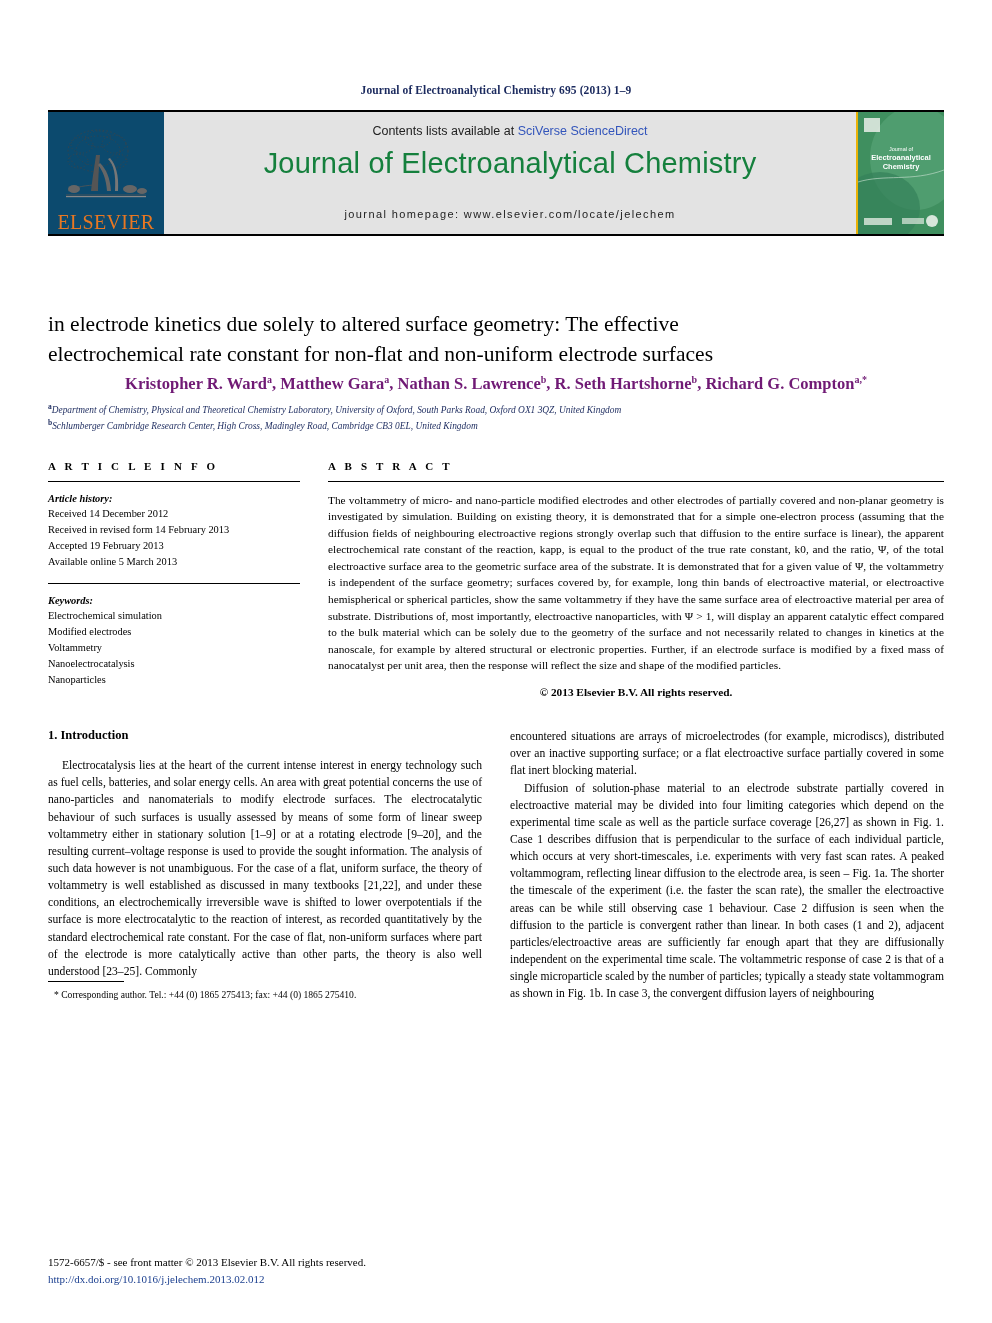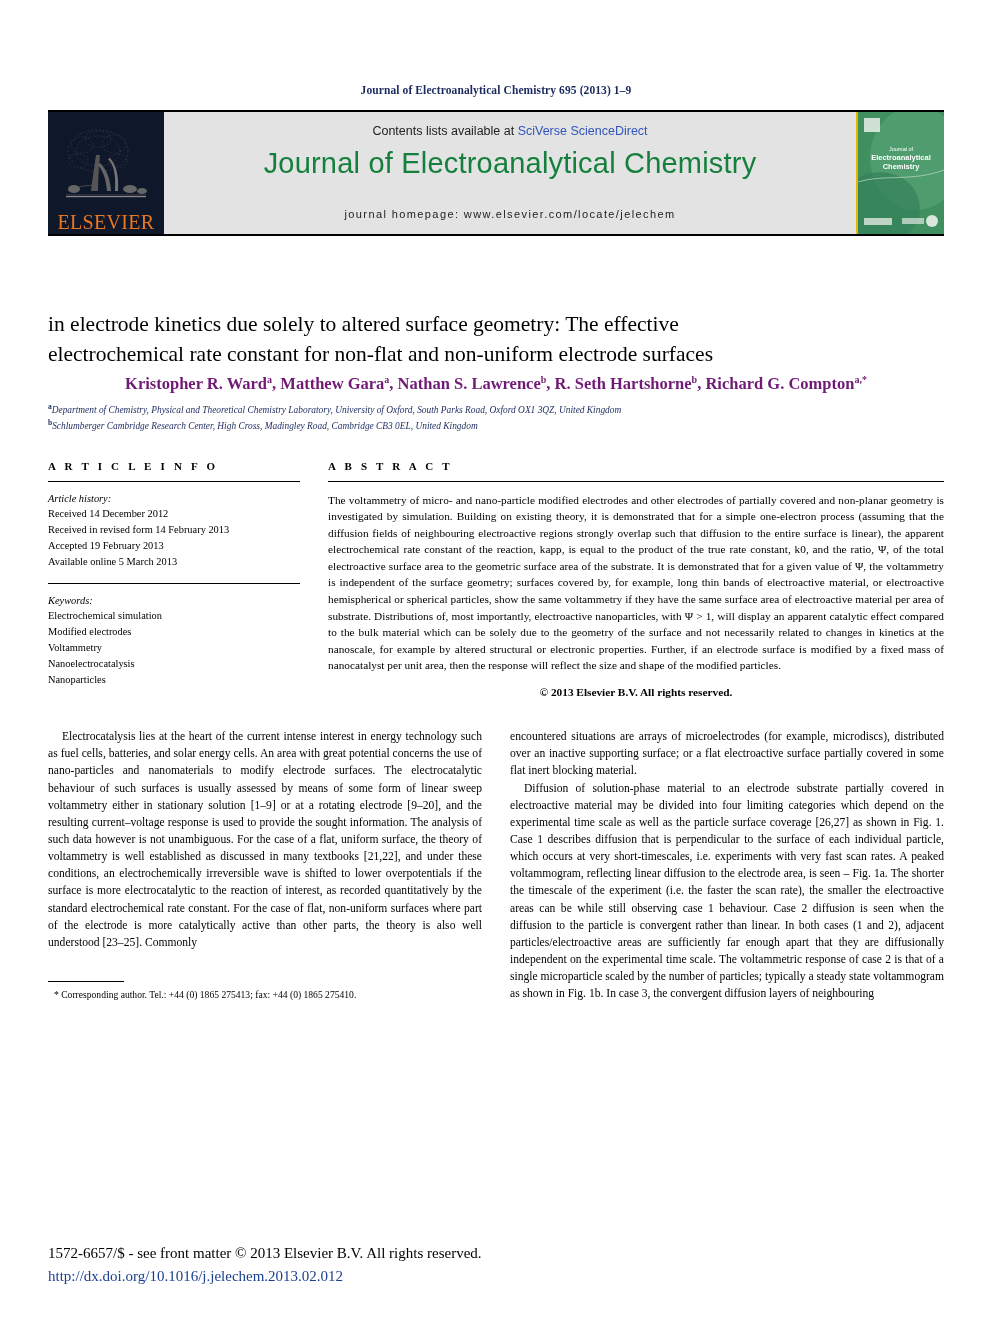--- a/index.html
+++ b/index.html
@@ -44,21 +44,21 @@
     height: 122px;
   }
   .elsevier-logo {
     width: 116px;
     flex: 0 0 116px;
     display: flex;
     flex-direction: column;
     align-items: center;
     justify-content: flex-end;
     padding-bottom: 2px;
-    background: #0f172a;
+    background: #0c4a6e;
   }
   .tree-svg { display:block; }
   .elsevier-word {
     font-family: "Liberation Serif", serif;
     color: #E87722;
     font-size: 20px;
     letter-spacing: .3px;
     line-height: 1;
     margin-top: 1px;
   }
@@ -147,21 +147,21 @@
     font-family: "Liberation Serif", serif;
     font-weight: bold;
     font-size: 11px;
     letter-spacing: 3.2px;
     color: #000;
     margin-bottom: 9px;
   }
   .rule { border-top: 1px solid #000; }
 
   .info-group { margin-top: 9px; font-size: 10.4px; line-height: 1.52; color: #000; }
-  .info-group .lbl { font-style: italic; font-weight: normal; }
+  .info-group .lbl { font-style: italic; font-weight: bold; }
   .info-sep { border-top: 1px solid #000; margin-top: 13px; }
 
   .abs-body {
     margin-top: 10px;
     font-size: 11.3px;
     line-height: 1.47;
     text-align: justify;
     color: #000;
   }
   .copyright {
@@ -211,21 +211,21 @@
     text-indent: -8px;
   }
   .fn i { font-style: italic; }
   .fn a, .link { color: #1b3f8f; }
 
   .bottomblock {
     position: absolute;
     left: 48px;
     bottom: 36px;
     width: 434px;
-    font-size: 15px;
+    font-size: 11px;
     line-height: 1.5;
   }
   .bottomblock .doi { color: #1b3f8f; }
 </style>
 </head>
 <body>
 
 <div class="page">
 
   <div class="runninghead">Journal of Electroanalytical Chemistry 695 (2013) 1–9</div>
@@ -329,20 +329,21 @@
       <div class="sechead">A B S T R A C T</div>
       <div class="rule"></div>
       <div class="abs-body">The voltammetry of micro- and nano-particle modified electrodes and other electrodes of partially covered and non-planar geometry is investigated by simulation. Building on existing theory, it is demonstrated that for a simple one-electron process (assuming that the diffusion fields of neighbouring electroactive regions strongly overlap such that diffusion to the entire surface is linear), the apparent electrochemical rate constant of the reaction, kapp, is equal to the product of the true rate constant, k0, and the ratio, Ψ, of the total electroactive surface area to the geometric surface area of the substrate. It is demonstrated that for a given value of Ψ, the voltammetry is independent of the surface geometry; surfaces covered by, for example, long thin bands of electroactive material, or electroactive hemispherical or spherical particles, show the same voltammetry if they have the same surface area of electroactive material per area of substrate. Distributions of, most importantly, electroactive nanoparticles, with Ψ &gt; 1, will display an apparent catalytic effect compared to the bulk material which can be solely due to the geometry of the surface and not necessarily related to changes in kinetics at the nanoscale, for example by altered structural or electronic properties. Further, if an electrode surface is modified by a fixed mass of nanocatalyst per unit area, then the response will reflect the size and shape of the modified particles.</div>
       <div class="copyright">© 2013 Elsevier B.V. All rights reserved.</div>
     </div>
   </div>
 
   <div class="body-cols">
 
     <div class="bcol">
+      <h2 class="secnum">1. Introduction</h2>
       <p class="para">Electrocatalysis lies at the heart of the current intense interest in energy technology such as fuel cells, batteries, and solar energy cells. An area with great potential concerns the use of nano-particles and nanomaterials to modify electrode surfaces. The electrocatalytic behaviour of such surfaces is usually assessed by means of some form of linear sweep voltammetry either in stationary solution [1–9] or at a rotating electrode [9–20], and the resulting current–voltage response is used to provide the sought information. The analysis of such data however is not unambiguous. For the case of a flat, uniform surface, the theory of voltammetry is well established as discussed in many textbooks [21,22], and under these conditions, an electrochemically irreversible wave is shifted to lower overpotentials if the surface is more electrocatalytic to the reaction of interest, as recorded quantitatively by the standard electrochemical rate constant. For the case of flat, non-uniform surfaces where part of the electrode is more catalytically active than other parts, the theory is also well understood [23–25]. Commonly</p>
 
       <div class="footnote-wrap">
         <div class="fn-rule"></div>
         <div class="fn">
           <span>*</span>
           <span>Corresponding author. Tel.: +44 (0) 1865 275413; fax: +44 (0) 1865 275410.</span>
         </div>
       </div>
     </div>

